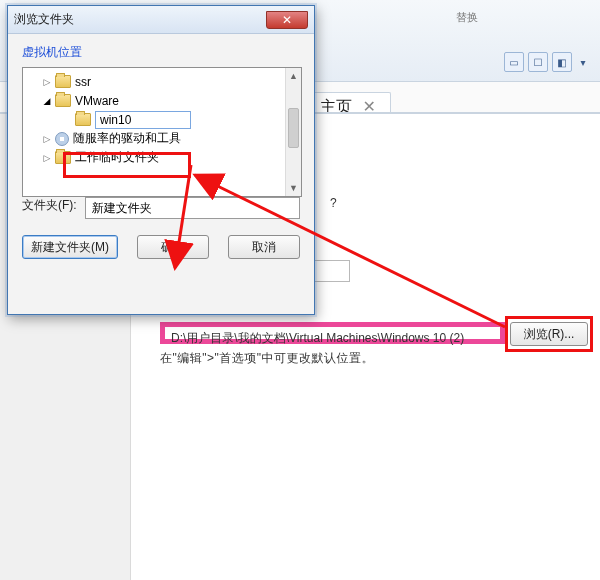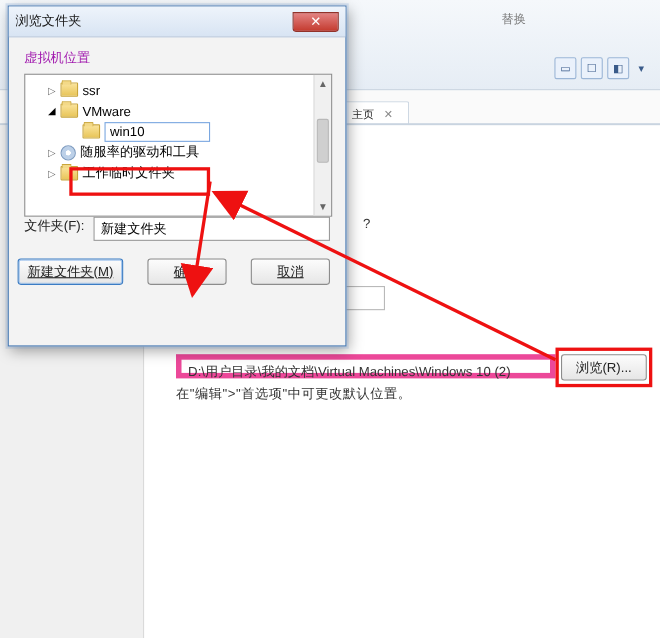--- a/index.html
+++ b/index.html
@@ -29,21 +29,21 @@
     border-radius: 2px;
     background: #eaf1fb;
     display: flex; align-items: center; justify-content: center;
     font-size: 10px; color: #3a5b8a;
   }
   .bg-icon.drop { width: 14px; border: none; background: none; }
   .bg-tab {
     position: absolute; left: 305px; top: 92px;
     background: #fff; border: 1px solid #c9d4e0; border-bottom: none;
     padding: 4px 14px 3px 14px; border-radius: 2px 2px 0 0;
-    font-size: 10px;
+    font-size: 16px;
   }
   .bg-tab .x { margin-left: 6px; color: #888; }
   .bg-tabstrip {
     position: absolute; left: 0; top: 112px; width: 600px;
     height: 2px; background: #c9d4e0;
   }
   .bg-page {
     position: absolute; left: 130px; top: 114px; width: 470px; height: 466px;
     background: #fff; border-left: 1px solid #dadada;
   }
@@ -90,21 +90,21 @@
   }
   .titlebar .title { flex: 1; font-size: 12px; color: #1a1a1a; }
   .close-btn {
     width: 42px; height: 18px; border-radius: 0 0 3px 3px;
     background: linear-gradient(#e38383,#c43b2f);
     border: 1px solid #92322a;
     color: #fff; display: flex; align-items: center; justify-content: center;
     font-size: 12px; line-height: 1;
   }
   .dlg-body { padding: 10px 14px 8px 14px; }
-  .section-label { font-size: 12px; color: #a21caf; margin-bottom: 6px; }
+  .section-label { font-size: 12px; color: #1d4ed8; margin-bottom: 6px; }
   .tree-box {
     width: 280px; height: 130px;
     border: 1px solid #8e8e8e;
     background: #fff;
     overflow: hidden;
     position: relative;
     padding: 4px 2px;
   }
   .tree-row {
     display: flex; align-items: center; height: 19px;
@@ -162,23 +162,22 @@
 
   .folder-row {
     display: flex; align-items: flex-start; font-size: 12px;
   }
   .folder-row label { margin-right: 8px; }
   .folder-field {
     flex: 1; height: 22px; border: 1px solid #9a9a9a; background: #fff;
     padding: 0 6px; font-size: 12px;
   }
   .dlg-btn-row {
-    display: flex; gap: 22px; justify-content: flex-end;
+    display: flex; justify-content: space-between;
     margin-top: 16px;
-    text-decoration: underline;
   }
   .win-btn {
     min-width: 72px; height: 24px;
     border: 1px solid #8c8c8c;
     background: linear-gradient(#fcfcfc,#e6e6e6);
     border-radius: 3px;
     font-size: 12px; color: #222;
     display: inline-flex; align-items: center; justify-content: center;
     padding: 0 8px;
   }

